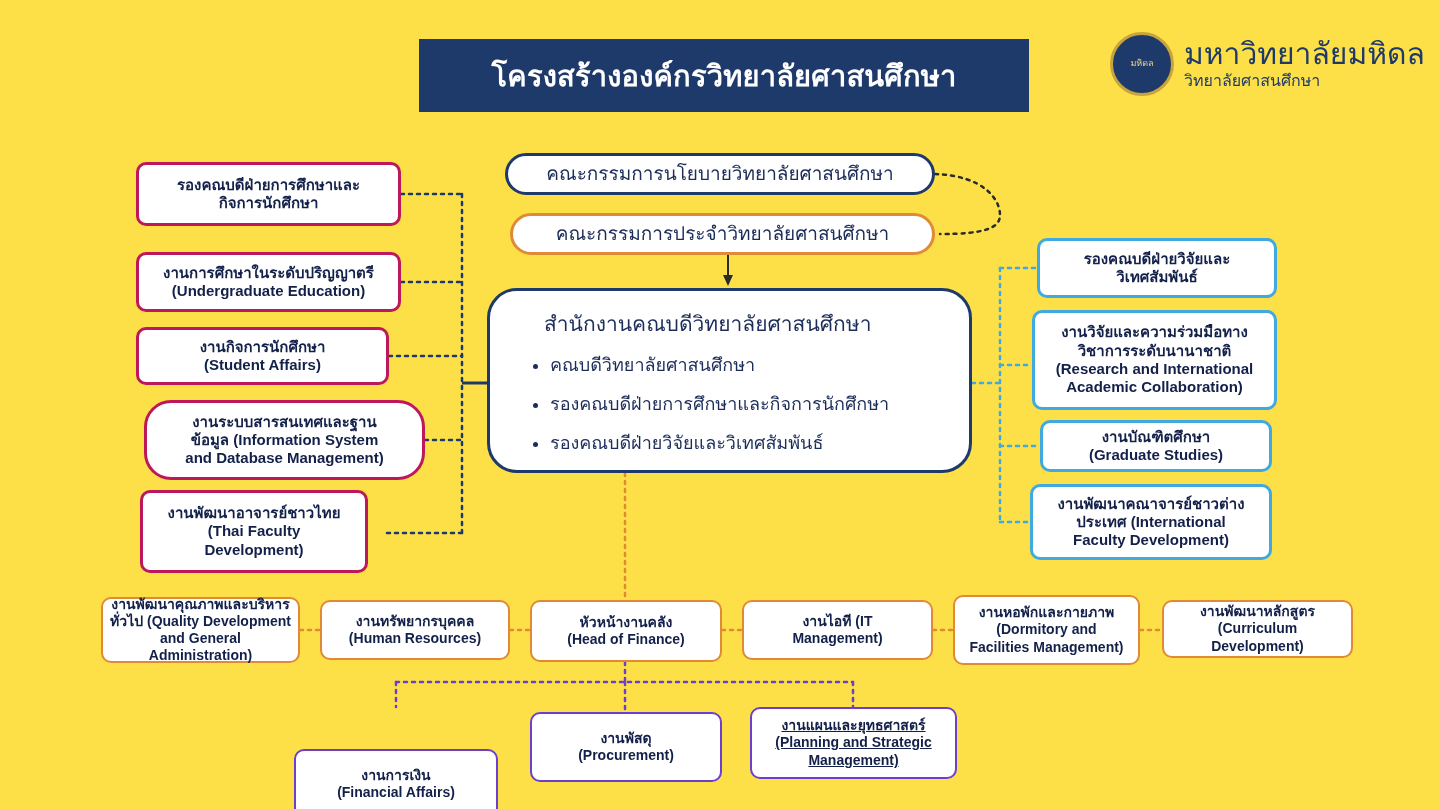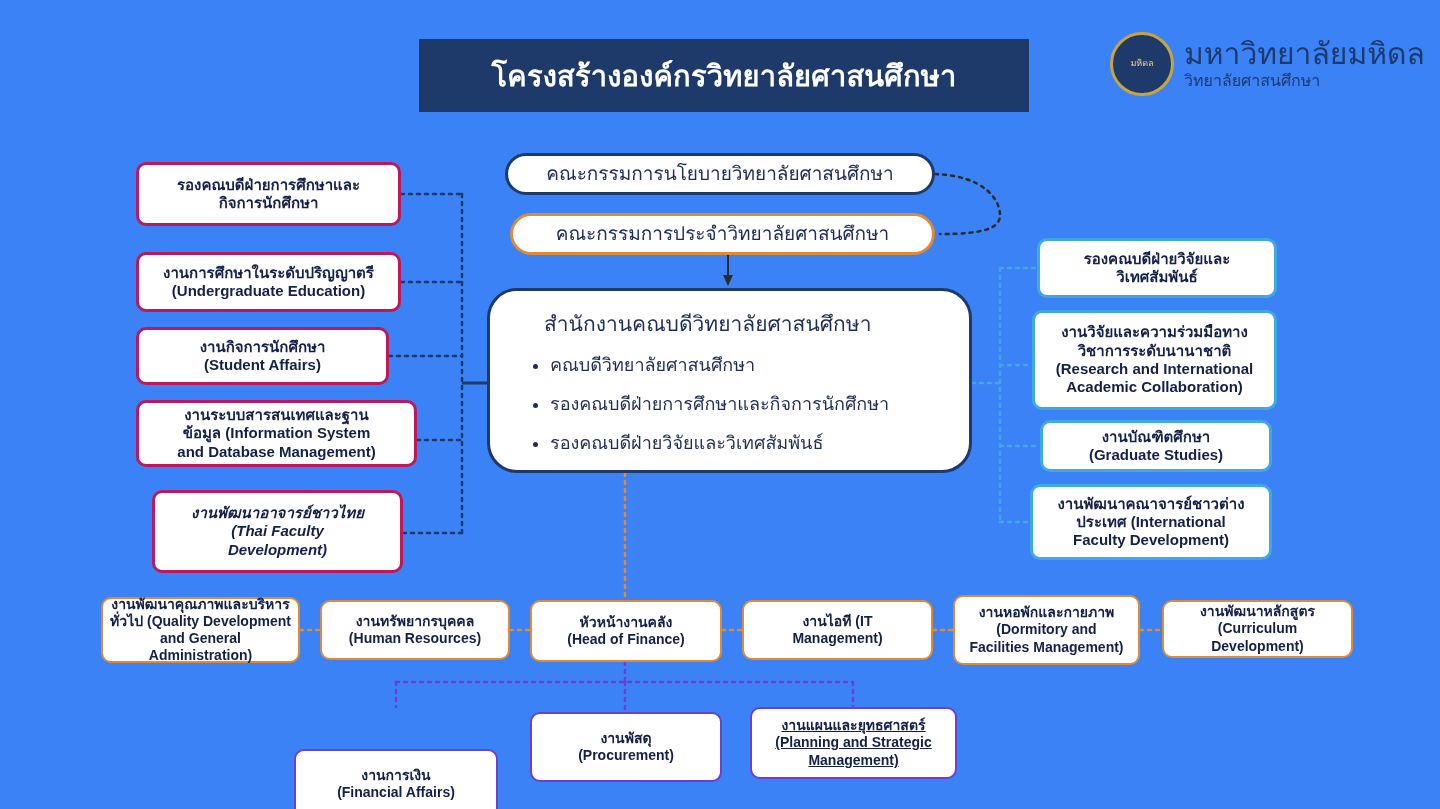--- a/index.html
+++ b/index.html
@@ -9,21 +9,21 @@
   }
   body {
     font-family: "Liberation Sans", "DejaVu Sans", sans-serif;
     color: #1c2d5a;
   }
   #canvas {
     position: relative;
     width: 1440px;
     height: 809px;
     overflow: hidden;
-    background: #3b82f6;
+    background: #fde047;
   }
   #wires {
     position: absolute;
     left: 0; top: 0;
     width: 1440px;
     height: 809px;
     pointer-events: none;
   }
 
   .node {
@@ -242,26 +242,26 @@
 กิจการนักศึกษา</span>
   </div>
   <div class="node left-box" style="left:136px; top:252px; width:265px; height:60px;">
     <span>งานการศึกษาในระดับปริญญาตรี
 (Undergraduate Education)</span>
   </div>
   <div class="node left-box" style="left:136px; top:327px; width:253px; height:58px;">
     <span>งานกิจการนักศึกษา
 (Student Affairs)</span>
   </div>
-  <div class="node left-box" style="left:136px; top:400px; width:281px; height:67px;">
+  <div class="node left-box" style="left:144px; top:400px; width:281px; height:80px;border-radius:27px;">
     <span>งานระบบสารสนเทศและฐาน
 ข้อมูล (Information System
 and Database Management)</span>
   </div>
-  <div class="node left-box" style="left:152px; top:490px; width:251px; height:83px;font-style:italic;">
+  <div class="node left-box" style="left:140px; top:490px; width:228px; height:83px;">
     <span>งานพัฒนาอาจารย์ชาวไทย
 (Thai Faculty
 Development)</span>
   </div>
 
   <div class="node right-box" style="left:1037px; top:238px; width:240px; height:60px;">
     <span>รองคณบดีฝ่ายวิจัยและ
 วิเทศสัมพันธ์</span>
   </div>
   <div class="node right-box" style="left:1032px; top:310px; width:245px; height:100px;">

